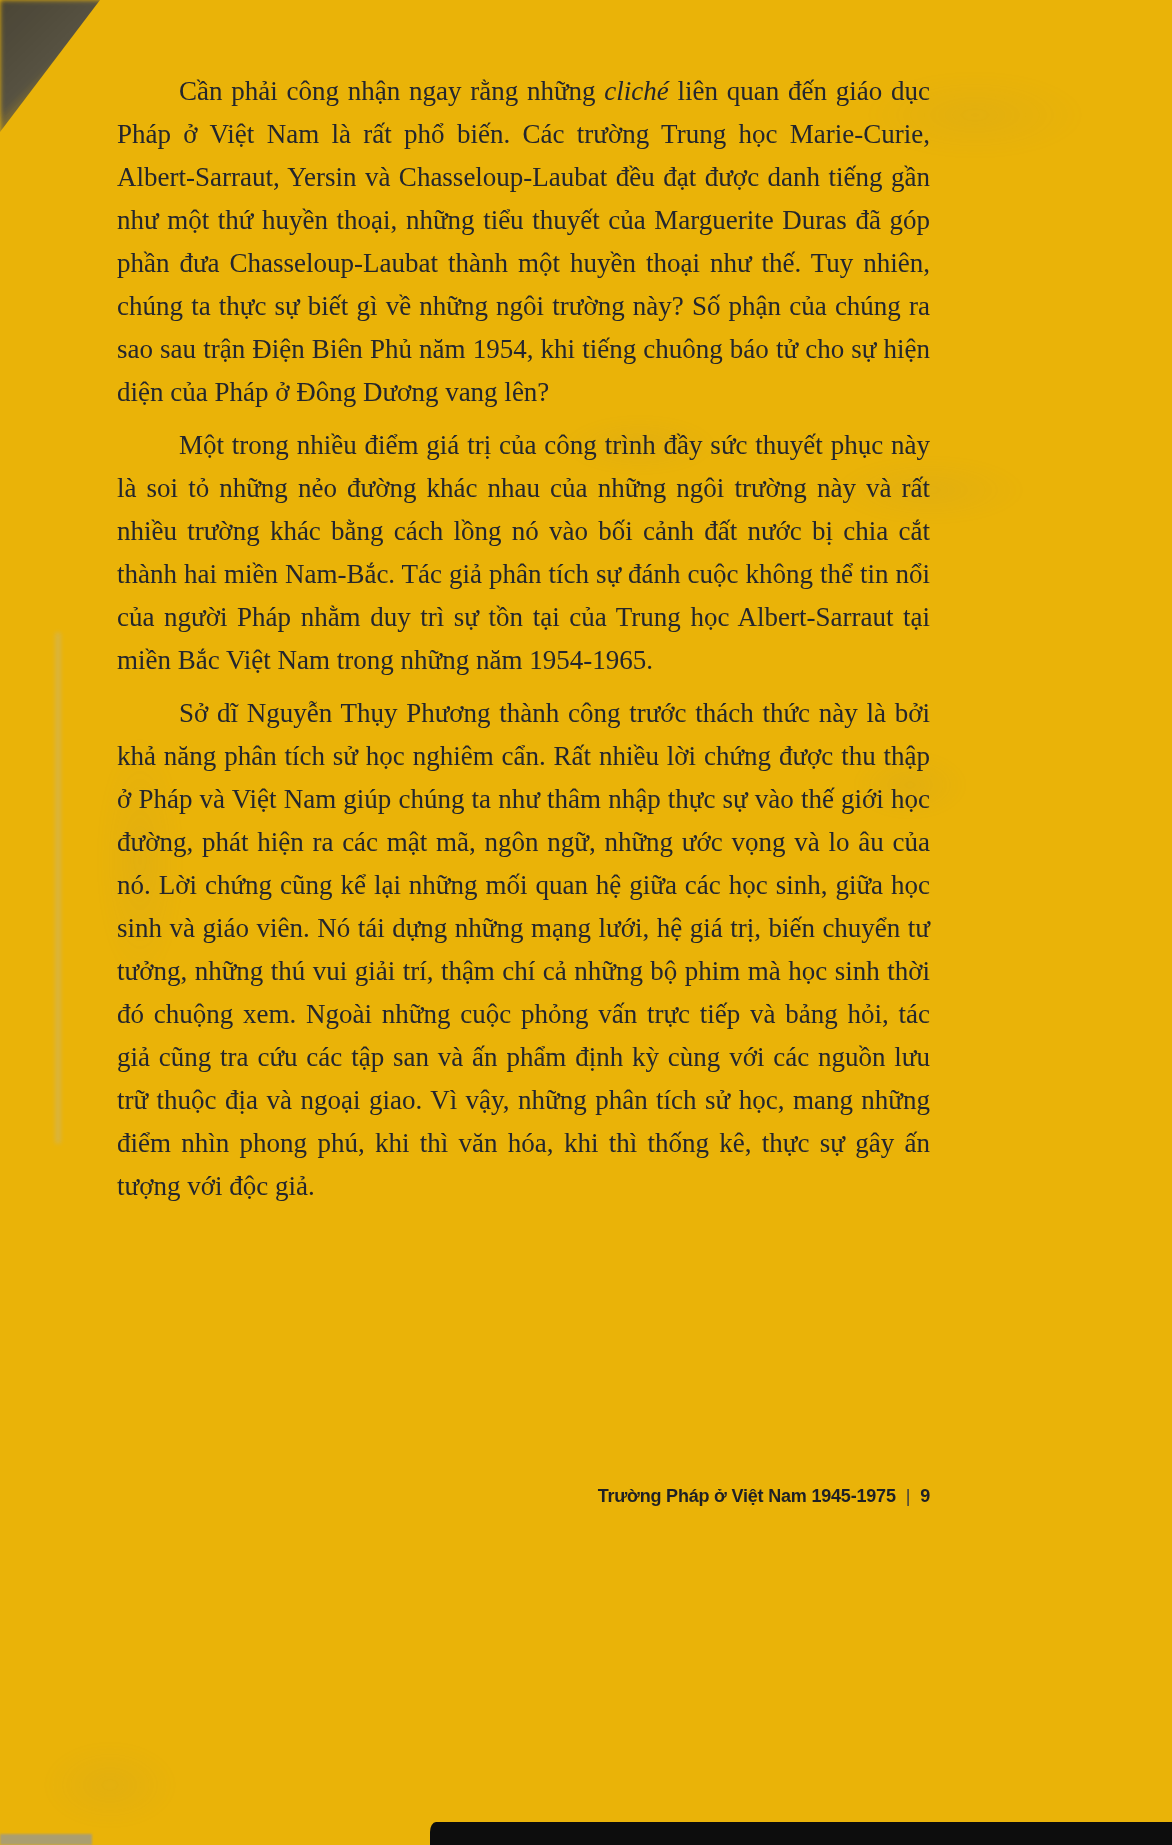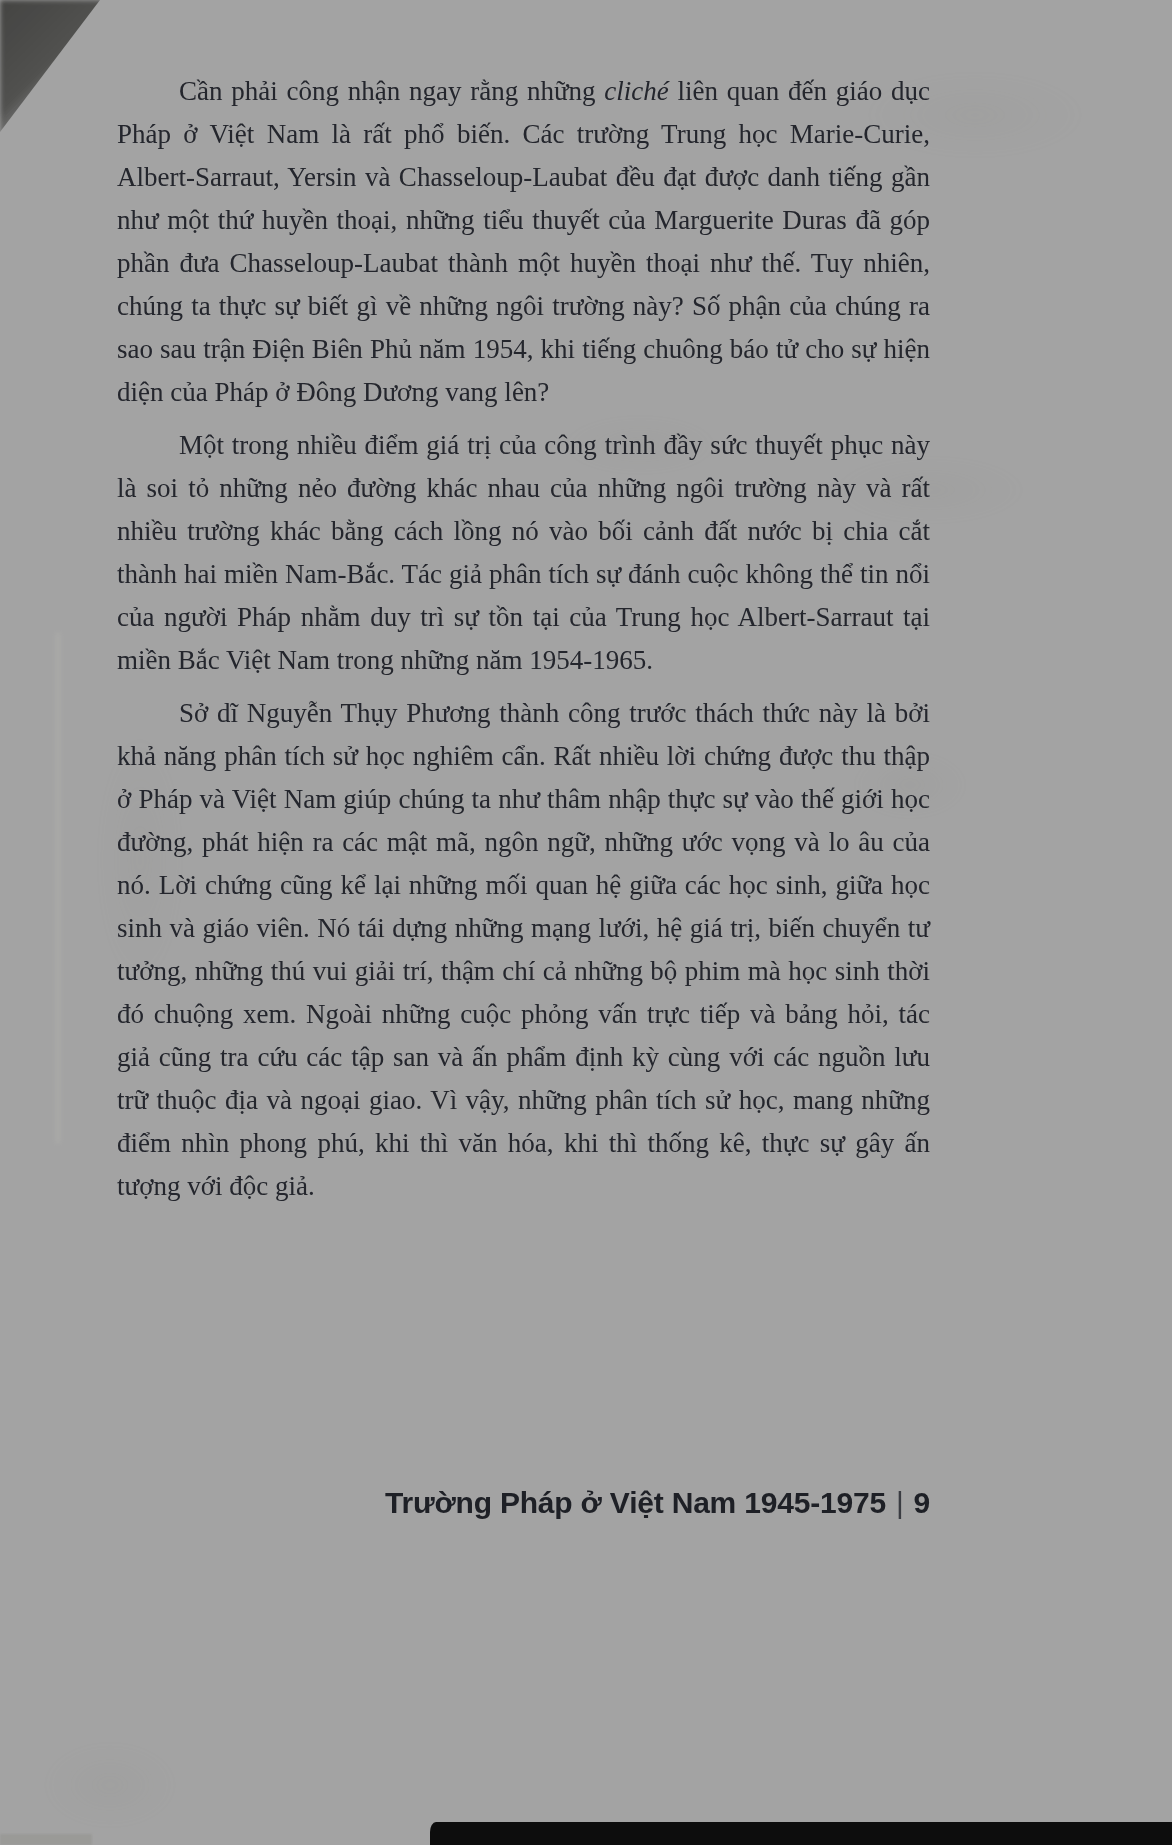--- a/index.html
+++ b/index.html
@@ -4,21 +4,21 @@
 <style>
   html, body {
     margin: 0;
     padding: 0;
     background: #e8e8e6;
   }
   .page {
     position: relative;
     width: 1172px;
     height: 1845px;
-    background: #a3a3a3;
+    background: #eab308;
     overflow: hidden;
     font-family: "Liberation Serif", "DejaVu Serif", serif;
     color: #24262d;
   }
   
   .text-block {
     position: absolute;
     left: 117px;
     top: 70px;
     width: 813px;
@@ -35,21 +35,21 @@
   }
   
   .footer {
     position: absolute;
     left: 117px;
     top: 1486px;
     width: 813px;
     text-align: right;
     font-family: "Liberation Sans", "DejaVu Sans", sans-serif;
     font-weight: 700;
-    font-size: 30px;
+    font-size: 18px;
     letter-spacing: -0.2px;
     color: #1e2026;
   }
   .footer .sep {
     margin: 0 10px;
     font-weight: 400;
     color: #3a3c42;
   }
   
   .corner-shadow {

